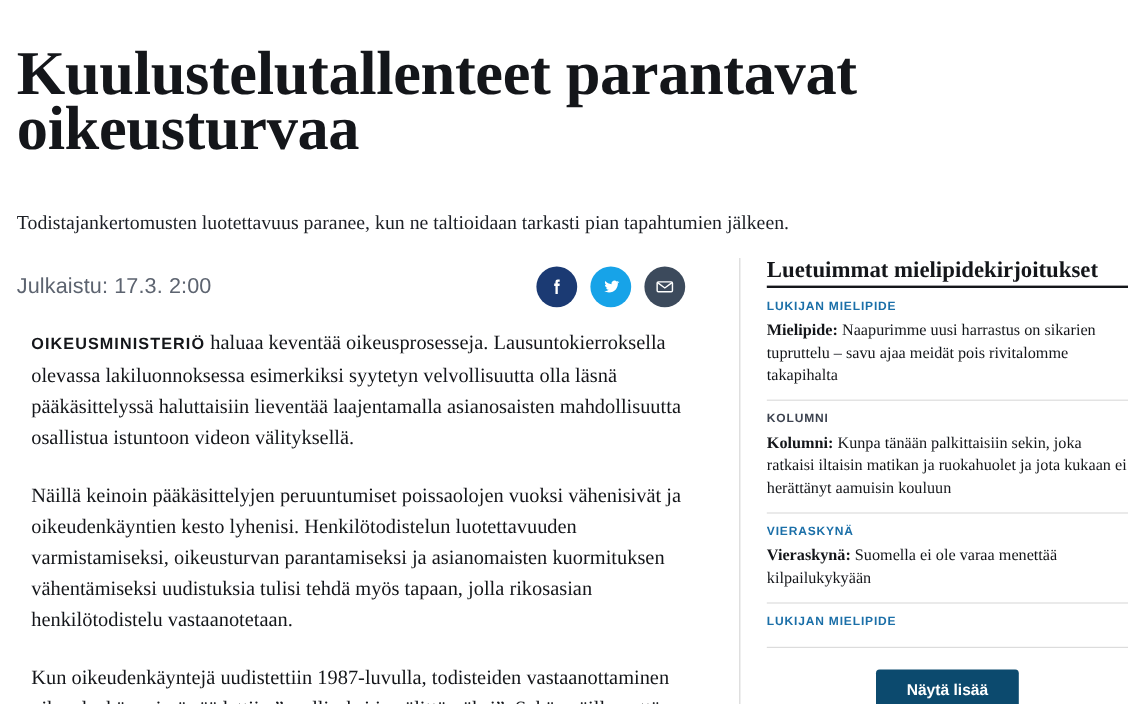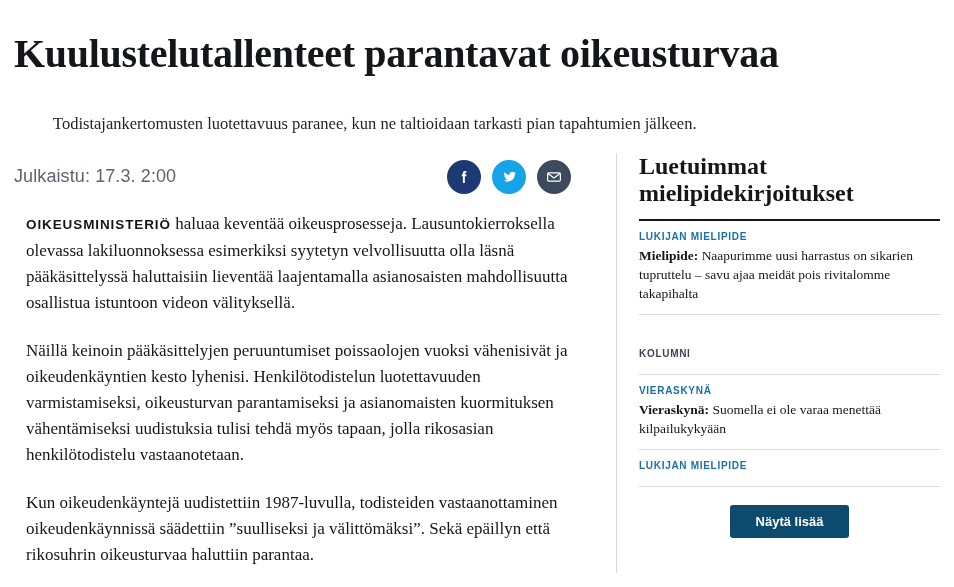--- a/index.html
+++ b/index.html
@@ -13,33 +13,32 @@
   .page {
     position: relative;
     width: 954px; height: 587px;
     background: #ffffff;
   }
 
   
   .headline {
     font-family: "Liberation Serif", serif;
     font-weight: bold;
-    font-size: 40px;
+    font-size: 52px;
     line-height: 46px;
     color: #14161a;
     padding: 4px 14px 0 14px;
     letter-spacing: -0.3px;
   }
   .standfirst {
     font-family: "Liberation Serif", serif;
     font-size: 16.5px;
     line-height: 22px;
     color: #1d2026;
     padding: 9px 14px 0 14px;
-    margin-left: 39px;
   }
 
   
   .columns {
     display: flex;
     align-items: flex-start;
     padding: 0 14px;
     margin-top: 18px;
   }
   .col-main {
@@ -101,41 +100,41 @@
     font-size: 13.5px;
     font-weight: bold;
     letter-spacing: 0.9px;
     text-transform: uppercase;
   }
 
   
   .aside-title {
     font-family: "Liberation Serif", serif;
     font-weight: bold;
-    font-size: 24px;
-    color: #14161a;
-    padding-bottom: 12px;
+    font-size: 19px;
+    color: #14161a;
+    padding-bottom: 1px;
     border-bottom: 2px solid #14161a;
     margin-bottom: 0;
   }
   .aside-item {
     padding: 10px 0 11px 0;
     border-bottom: 1px solid #dcdcdc;
   }
   .aside-item:last-of-type { border-bottom: none; }
   .kicker {
     font-family: "Liberation Sans", sans-serif;
     font-size: 10px;
     font-weight: bold;
     letter-spacing: 0.7px;
     text-transform: uppercase;
     color: #1b6fa8;
     margin-bottom: 4px;
   }
-  .kicker.dark { color: #3d4350; margin-top: 23px; }
+  .kicker.dark { color: #3d4350; }
   .item-text {
     font-family: Liberation Serif, serif;
     font-size: 13.5px;
     line-height: 19px;
     color: #14161a;
   }
   .item-label { font-weight: bold; }
 
   .more-wrap {
     display: flex;
@@ -205,20 +204,21 @@
     <div class="col-aside">
       <div class="aside-title">Luetuimmat mielipidekirjoitukset</div>
 
       <div class="aside-item">
         <div class="kicker">LUKIJAN MIELIPIDE</div>
         <div class="item-text"><span class="item-label">Mielipide:</span> <span>Naapurimme uusi harrastus on sikarien tupruttelu – savu ajaa meidät pois rivitalomme takapihalta</span></div>
       </div>
 
       <div class="aside-item">
         <div class="kicker dark">KOLUMNI</div>
+        <div class="item-text"><span class="item-label">Kolumni:</span> <span>Kunpa tänään palkittaisiin sekin, joka ratkaisi iltaisin matikan ja ruokahuolet ja jota kukaan ei herättänyt aamuisin kouluun</span></div>
       </div>
 
       <div class="aside-item">
         <div class="kicker">VIERASKYNÄ</div>
         <div class="item-text"><span class="item-label">Vieraskynä:</span> <span>Suomella ei ole varaa menettää kilpailukykyään</span></div>
       </div>
 
       <div class="aside-item">
         <div class="kicker">LUKIJAN MIELIPIDE</div>
       </div>

